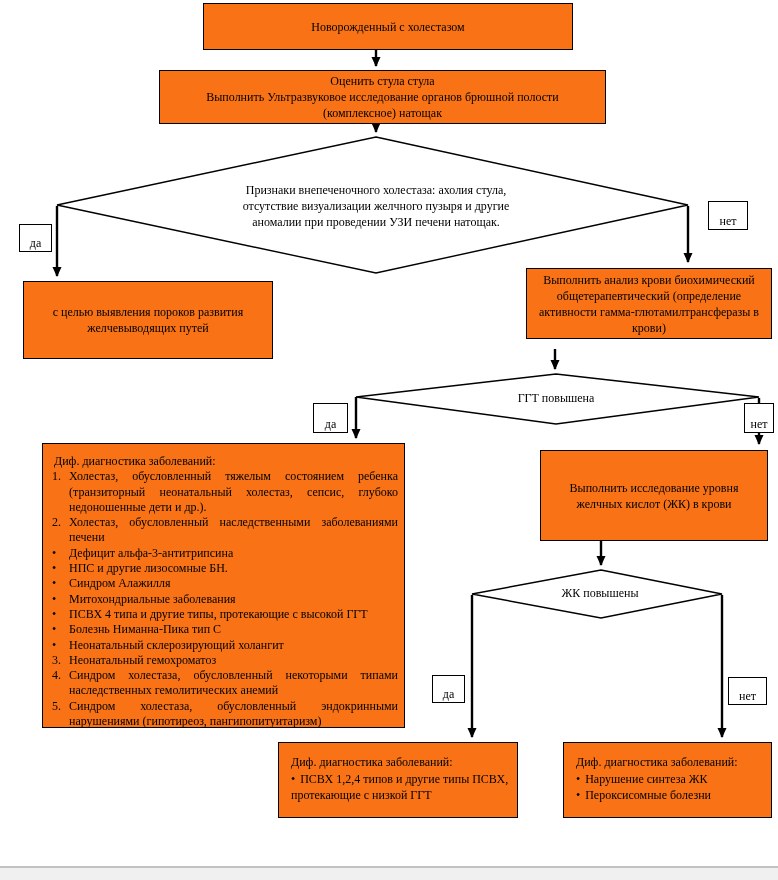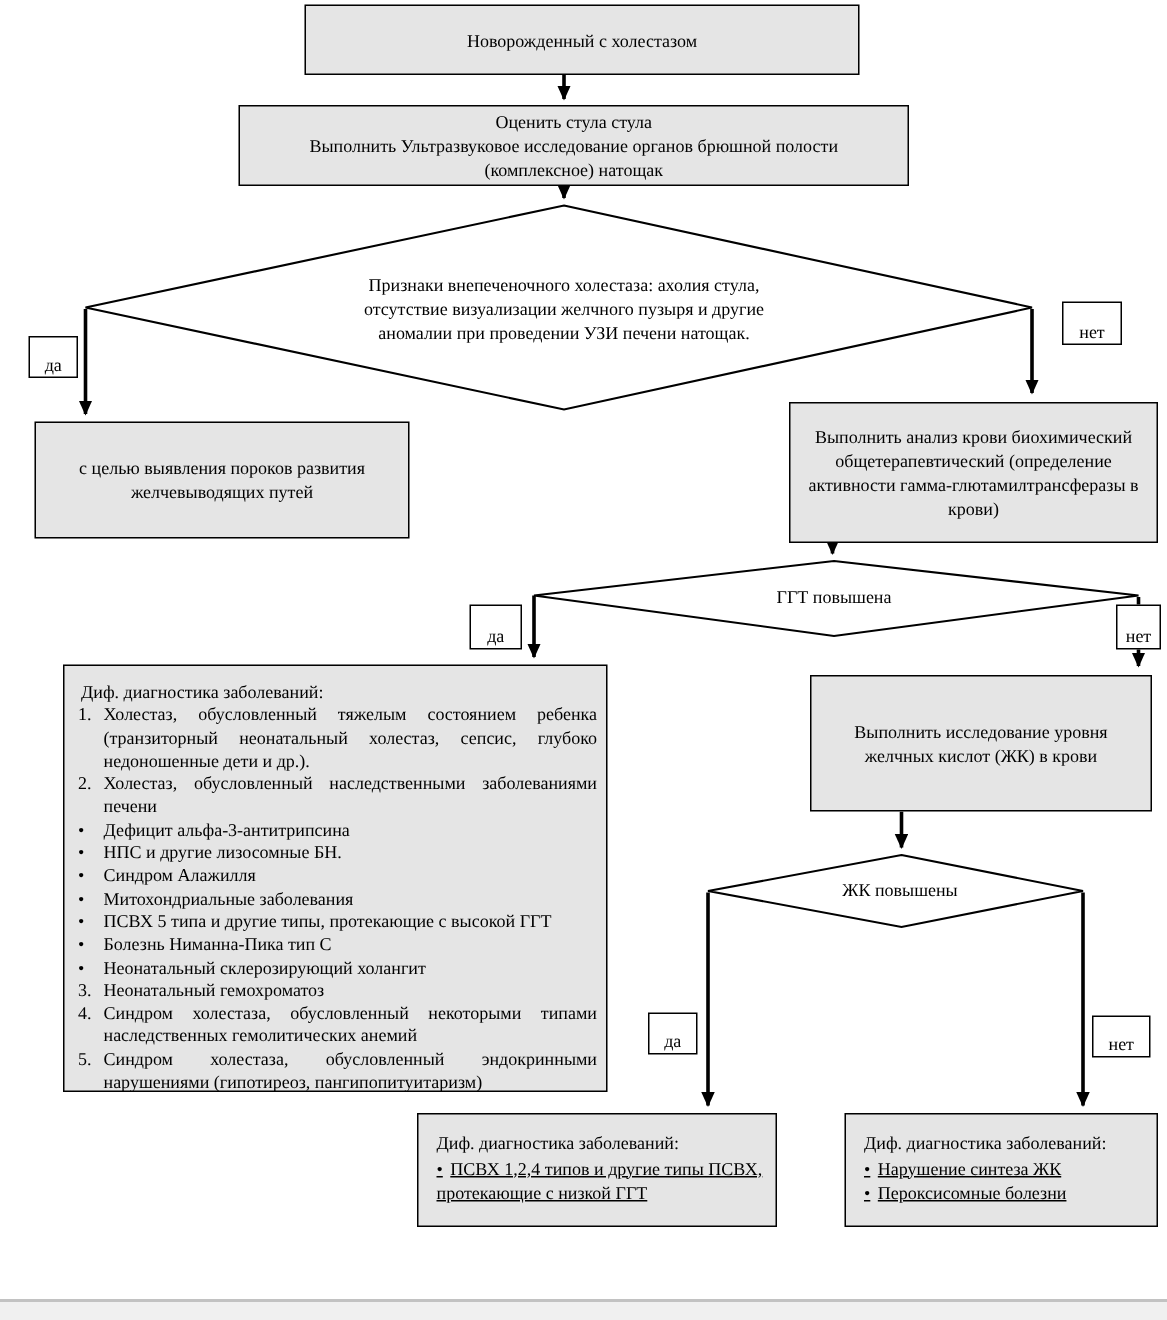--- a/index.html
+++ b/index.html
@@ -2,39 +2,39 @@
 <html><head>
 <meta charset="utf-8">
 <style>
   html,body { margin:0; padding:0; background:#ffffff; }
   .canvas {
     position:relative; width:778px; height:880px; background:#ffffff;
     font-family:"Liberation Serif", serif; color:#000;
   }
   svg.wires { position:absolute; left:0; top:0; width:778px; height:880px; }
   .box {
-    position:absolute; box-sizing:border-box; background:#e5e5e5;
+    position:absolute; box-sizing:border-box; background:#f97316;
     border:1.5px solid #000; display:flex; flex-direction:column;
     justify-content:center; align-items:center; text-align:center;
     font-size:12px; line-height:16px;
   }
   .line { white-space:nowrap; }
   .listbox {
     justify-content:flex-start; align-items:stretch; text-align:left;
     padding:10px 6px 0 9px; line-height:15.3px;
   }
   .ltitle { padding-left:2px; }
   .li { display:flex; }
   .li .mk { flex:0 0 17px; width:17px; }
   .li .tx { flex:1; text-align:justify; }
   .listbox2 {
     justify-content:flex-start; align-items:stretch; text-align:left;
     padding:11px 8px 0 12px; line-height:16.5px;
   }
-  .li2 { display:block;text-decoration:underline; }
+  .li2 { display:block; }
   .li2 .mk2 { margin-right:5px; }
   .dlabel {
     position:absolute; text-align:center; font-size:12px; line-height:16px;
   }
   .tag {
     position:absolute; box-sizing:border-box; background:#fff;
     border:1.5px solid #000; display:flex; align-items:flex-end;
     justify-content:center; font-size:12px;
   }
   .footer {
@@ -78,21 +78,21 @@
     <div class="line">Оценить стула стула</div>
     <div class="line">Выполнить Ультразвуковое исследование органов брюшной полости</div>
     <div class="line">(комплексное) натощак</div>
   </div>
 
   <div class="box" style="left:23px;top:281px;width:250px;height:78px">
     <div class="line">с целью выявления пороков развития</div>
     <div class="line">желчевыводящих путей</div>
   </div>
 
-  <div class="box" style="left:526px;top:268px;width:246px;height:94px">
+  <div class="box" style="left:526px;top:268px;width:246px;height:71px">
     <div class="line">Выполнить анализ крови биохимический</div>
     <div class="line">общетерапевтический (определение</div>
     <div class="line">активности гамма-глютамилтрансферазы в</div>
     <div class="line">крови)</div>
   </div>
 
   <div class="box listbox" style="left:42px;top:443px;width:363px;height:285px">
     <div class="ltitle">Диф. диагностика заболеваний:</div>
     <div class="li">
       <span class="mk">1.</span>
@@ -113,21 +113,21 @@
     <div class="li">
       <span class="mk">•</span>
       <span class="tx">Синдром Алажилля</span>
     </div>
     <div class="li">
       <span class="mk">•</span>
       <span class="tx">Митохондриальные заболевания</span>
     </div>
     <div class="li">
       <span class="mk">•</span>
-      <span class="tx">ПСВХ 5 типа и другие типы, протекающие с высокой ГГТ</span>
+      <span class="tx">ПСВХ 4 типа и другие типы, протекающие с высокой ГГТ</span>
     </div>
     <div class="li">
       <span class="mk">•</span>
       <span class="tx">Болезнь Ниманна-Пика тип С</span>
     </div>
     <div class="li">
       <span class="mk">•</span>
       <span class="tx">Неонатальный склерозирующий холангит</span>
     </div>
     <div class="li">

